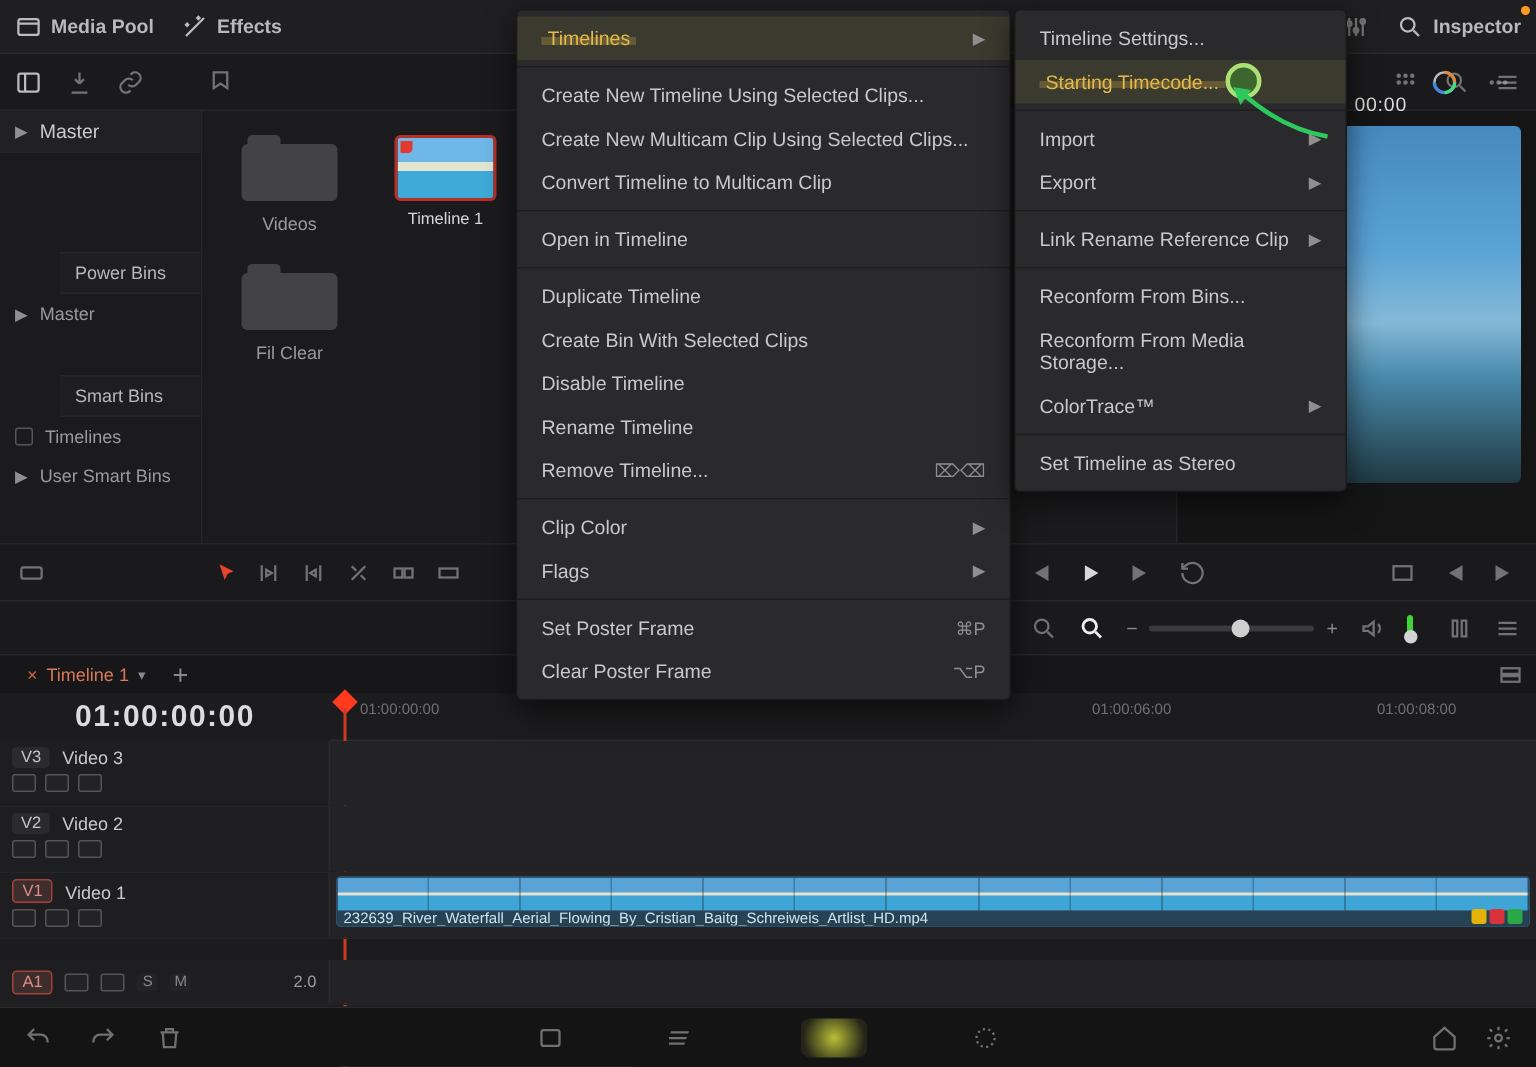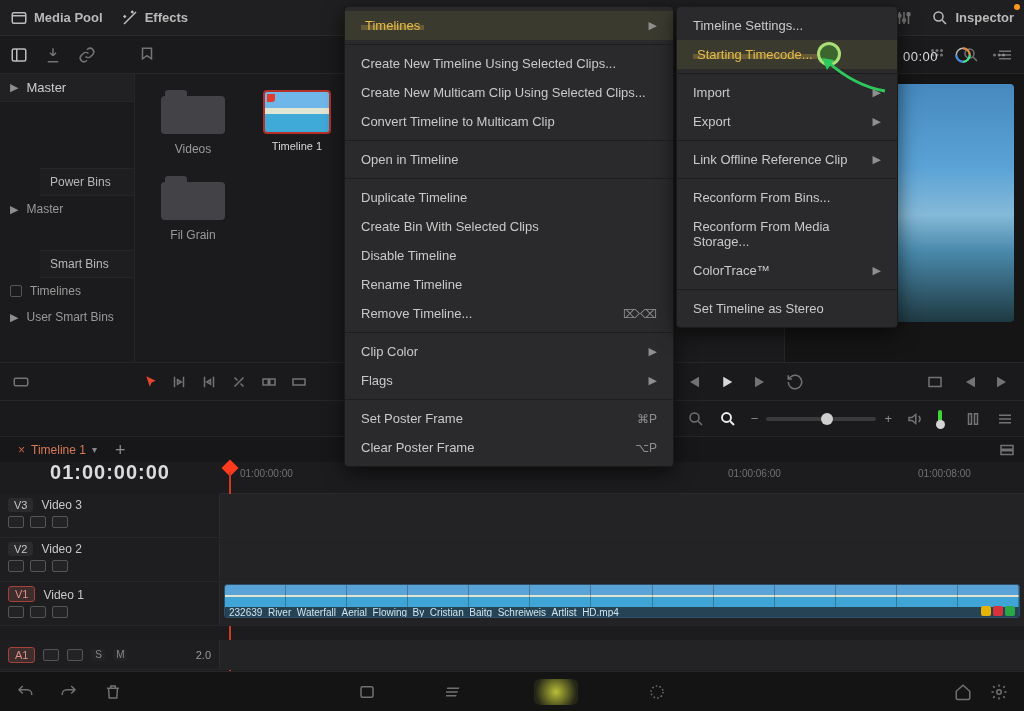--- a/index.html
+++ b/index.html
@@ -6,21 +6,21 @@
   body { background:#121213; color:#c9c9c9; width:1024px; height:711px; overflow:hidden; position:relative; font-size:13px; user-select:none; }
 
   
   .topbar { height:36px; background:#1f1f21; display:flex; align-items:center; padding:0 10px; gap:18px; border-bottom:1px solid #2a2a2c; position:relative; }
   .topbar .item { display:flex; align-items:center; gap:6px; color:#b9b9b9; font-size:13px; cursor:pointer;font-weight:bold; }
   .dot-orange { position:absolute; top:4px; right:4px; width:6px;height:6px;border-radius:50%; background:#ff9a1f; }
 
   
   .toolbar { height:38px; background:#1a1a1c; display:flex; align-items:center; padding:0 10px; gap:16px; border-bottom:1px solid #262628; position:relative; }
   .ico { width:18px;height:18px; display:inline-block; }
-  .tc-top { position:absolute; right:86px; top:13px; color:#ddd; font-size:13px; letter-spacing:0.5px;}
+  .tc-top { position:absolute; right:86px; top:26px; color:#ddd; font-size:13px; letter-spacing:0.5px;}
   .spacer { flex:1; }
 
   
   .main { display:flex; height:288px; }
   .leftcol { width:135px; background:#1b1b1d; border-right:1px solid #262628; }
   .master-row { height:28px; display:flex; align-items:center; padding:0 10px; gap:8px; color:#ccc; border-bottom:1px solid #262628; background:#212123;}
   .left-title { padding:6px 10px; color:#b8b8b8; font-size:12px; background:#1e1e20; border-top:1px solid #262628; border-bottom:1px solid #262628;margin-left:40px;}
   .left-row { display:flex; align-items:center; gap:8px; padding:6px 10px; color:#9a9a9a; font-size:12px; }
   .left-row .box { width:12px;height:12px;border:1px solid #555; border-radius:2px;}
 
@@ -51,21 +51,21 @@
   
   .tabs-row { height:26px; background:#17171a; display:flex; align-items:center; padding:0 8px; gap:8px; border-top:1px solid #262628; }
   .tab-pill { display:flex; align-items:center; gap:6px; padding:2px 10px; color:#d77a55; font-size:12px; position:relative;}
   .tab-pill .x { color:#c96342;}
   .tabs-row .add { color:#8a8a8a; font-size:18px; line-height:1;}
   .tab-drop { color:#888; font-size:10px;}
   .tabs-right-ico { margin-left:auto; }
 
   
   .timeline { background:#1c1c1e; height:252px; position:relative; }
-  .tl-header { height:32px; display:flex; }
+  .tl-header { height:32px; display:flex; align-items:center;}
   .tc-big { width:220px; text-align:center; font:700 20px/1 "Arial"; color:#dcdcdc; letter-spacing:1px;}
   .ruler { flex:1; position:relative; height:32px; border-bottom:1px solid #2b2b2d;}
   .ruler-tick { position:absolute; top:6px; font-size:10px; color:#717171;}
   .playhead { position:absolute; left:4px; top:0; width:12px;height:12px; background:#ff3a1f; transform:rotate(45deg); }
   .playhead-line { position:absolute; left:9px; top:10px; width:2px; height:240px; background:#cc3a24;}
 
   .tracks { position:absolute; left:0; top:32px; right:0; bottom:0;}
   .track-row { display:flex; height:44px; border-bottom:1px solid #262628;}
   .track-head { width:220px; display:flex; flex-direction:column; background:#1e1e20; border-right:1px solid #2a2a2c; padding:4px 8px;}
   .track-head .top { display:flex; align-items:flex-end; gap:8px; font-size:12px;}
@@ -219,21 +219,21 @@
             <div class="tab"></div>
             <div class="body"></div>
           </div>
         <div>Videos</div>
       </div>
       <div class="folder">
         <div class="folder-icon">
             <div class="tab"></div>
             <div class="body"></div>
           </div>
-        <div>Fil Grain</div>
+        <div>Fil Clear</div>
       </div>
     </div>
     <div class="thumb">
       <div class="thumb-img"></div>
       <div>Timeline 1</div>
     </div>
     <div class="green-circle"></div>
   </div>
 
   <div class="viewer">
@@ -536,21 +536,21 @@
   <div class="menu-item">
       <span>Import</span>
       <span class="menu-arrow">▶</span>
     </div>
   <div class="menu-item">
       <span>Export</span>
       <span class="menu-arrow">▶</span>
     </div>
   <div class="menu-sep"></div>
   <div class="menu-item">
-      <span>Link Offline Reference Clip</span>
+      <span>Link Rename Reference Clip</span>
       <span class="menu-arrow">▶</span>
     </div>
   <div class="menu-sep"></div>
   <div class="menu-item">
       <span>Reconform From Bins...</span>
     </div>
   <div class="menu-item">
       <span>Reconform From Media Storage...</span>
     </div>
   <div class="menu-item">

